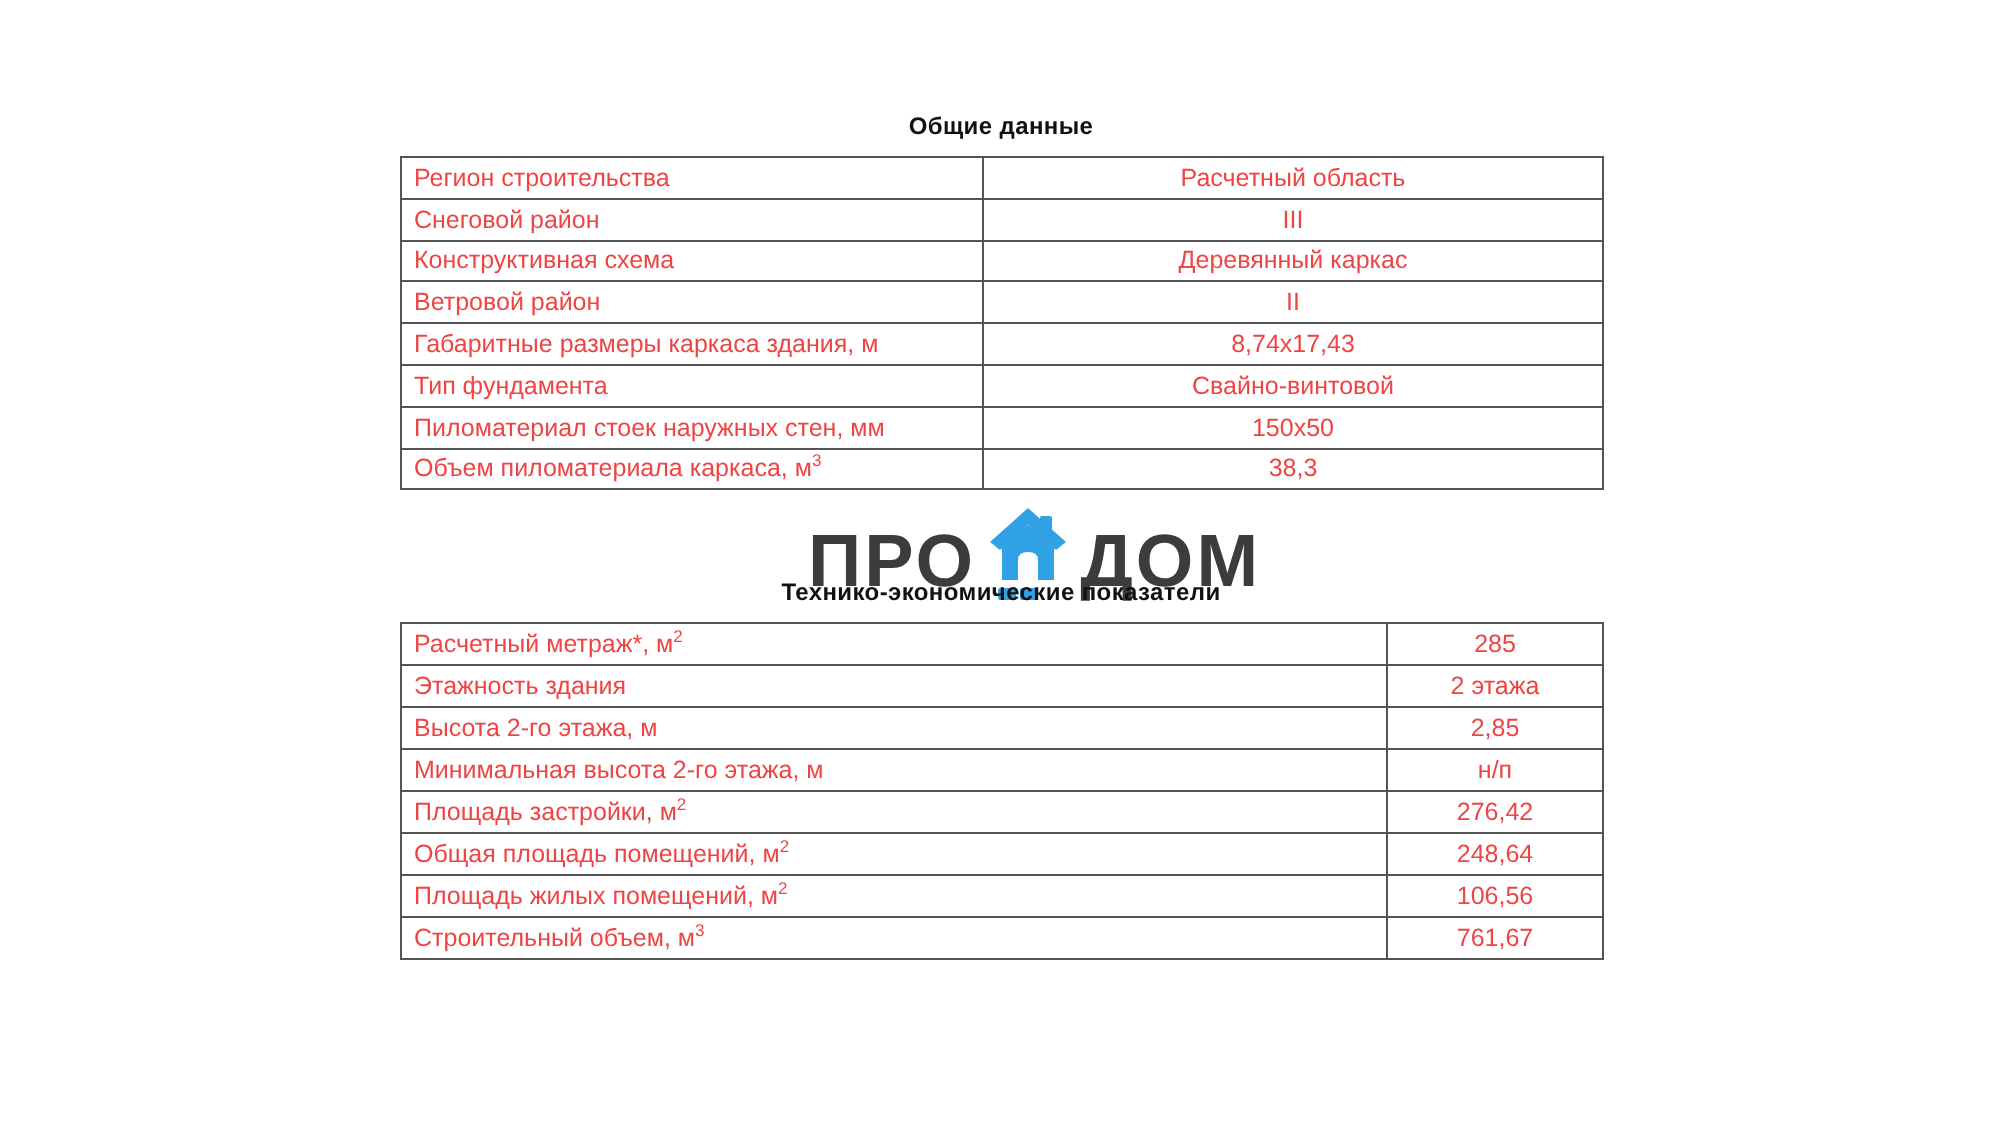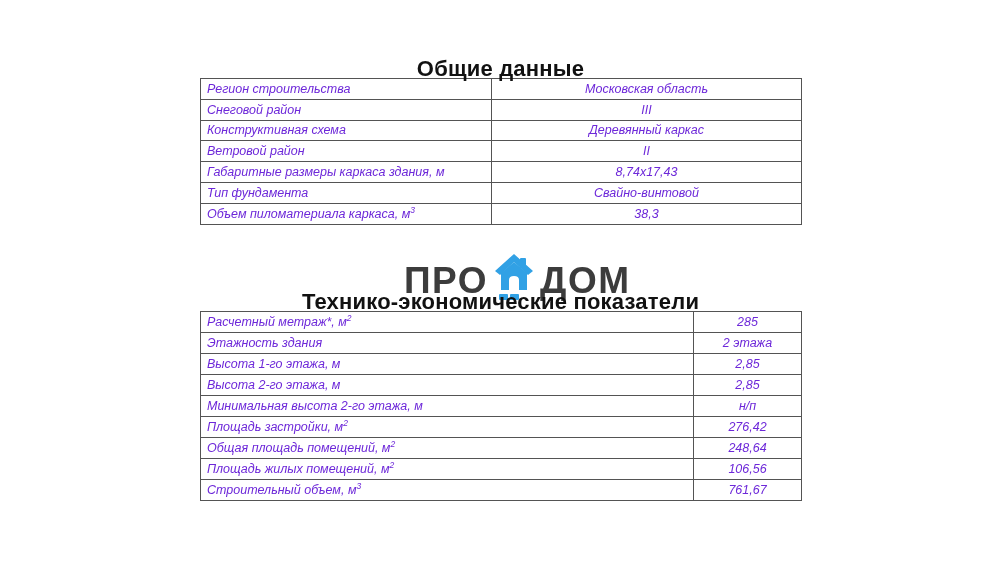--- a/index.html
+++ b/index.html
@@ -15,21 +15,21 @@
     background: #ffffff;
     overflow: hidden;
   }
 
   
   .section-title {
     position: absolute;
     left: 200px;
     width: 601px;
     text-align: center;
-    font-size: 22px;
+    font-size: 12px;
     font-weight: 700;
     color: #111111;
     letter-spacing: 0.2px;
     z-index: 10;
   }
   #title-general { top: 56px; }
   #title-tep     { top: 289px; }
 
   
   .data-table {
@@ -40,25 +40,24 @@
     width: 601px;
     z-index: 1;
     background: transparent;
   }
   #table-general { top: 78px; }
   #table-tep     { top: 311px; }
 
   .data-table td {
     border: 1px solid #545454;
     font-size: 12.5px;
-    color: #6d28d9;
+    color: #ef4444;
     vertical-align: middle;
     overflow: hidden;
     white-space: nowrap;
-    font-style: italic;
   }
   #table-general td { height: 20.8px; }
   #table-tep     td { height: 21.0px; }
 
   .label-cell { padding-left: 6px; text-align: left; }
   .value-cell { text-align: center; padding: 0 2px; }
 
   #table-general .label-cell { width: 291px; }
   #table-general .value-cell { width: 310px; }
   #table-tep .label-cell { width: 493px; }
@@ -113,41 +112,45 @@
 <body>
 
 <div class="page">
 
   <div class="section-title" id="title-general">Общие данные</div>
 
   <table class="data-table" id="table-general" data-table="0">
     <tbody>
         <tr>
           <td class="label-cell">Регион строительства</td>
-          <td class="value-cell">Московская область</td>
+          <td class="value-cell">Расчетный область</td>
         </tr>
         <tr>
           <td class="label-cell">Снеговой район</td>
           <td class="value-cell">III</td>
         </tr>
         <tr>
           <td class="label-cell">Конструктивная схема</td>
           <td class="value-cell">Деревянный каркас</td>
         </tr>
         <tr>
           <td class="label-cell">Ветровой район</td>
           <td class="value-cell">II</td>
         </tr>
         <tr>
           <td class="label-cell">Габаритные размеры каркаса здания, м</td>
           <td class="value-cell">8,74х17,43</td>
         </tr>
         <tr>
           <td class="label-cell">Тип фундамента</td>
           <td class="value-cell">Свайно-винтовой</td>
+        </tr>
+        <tr>
+          <td class="label-cell">Пиломатериал стоек наружных стен, мм</td>
+          <td class="value-cell">150х50</td>
         </tr>
         <tr>
           <td class="label-cell">Объем пиломатериала каркаса, м<sup>3</sup></td>
           <td class="value-cell">38,3</td>
         </tr>
       </tbody>
   </table>
 
   <div class="watermark">
     <span class="wm-word">ПРО</span>
@@ -178,24 +181,20 @@
     <tbody>
         <tr>
           <td class="label-cell">Расчетный метраж*, м<sup>2</sup></td>
           <td class="value-cell">285</td>
         </tr>
         <tr>
           <td class="label-cell">Этажность здания</td>
           <td class="value-cell">2 этажа</td>
         </tr>
         <tr>
-          <td class="label-cell">Высота 1-го этажа, м</td>
-          <td class="value-cell">2,85</td>
-        </tr>
-        <tr>
           <td class="label-cell">Высота 2-го этажа, м</td>
           <td class="value-cell">2,85</td>
         </tr>
         <tr>
           <td class="label-cell">Минимальная высота 2-го этажа, м</td>
           <td class="value-cell">н/п</td>
         </tr>
         <tr>
           <td class="label-cell">Площадь застройки, м<sup>2</sup></td>
           <td class="value-cell">276,42</td>

